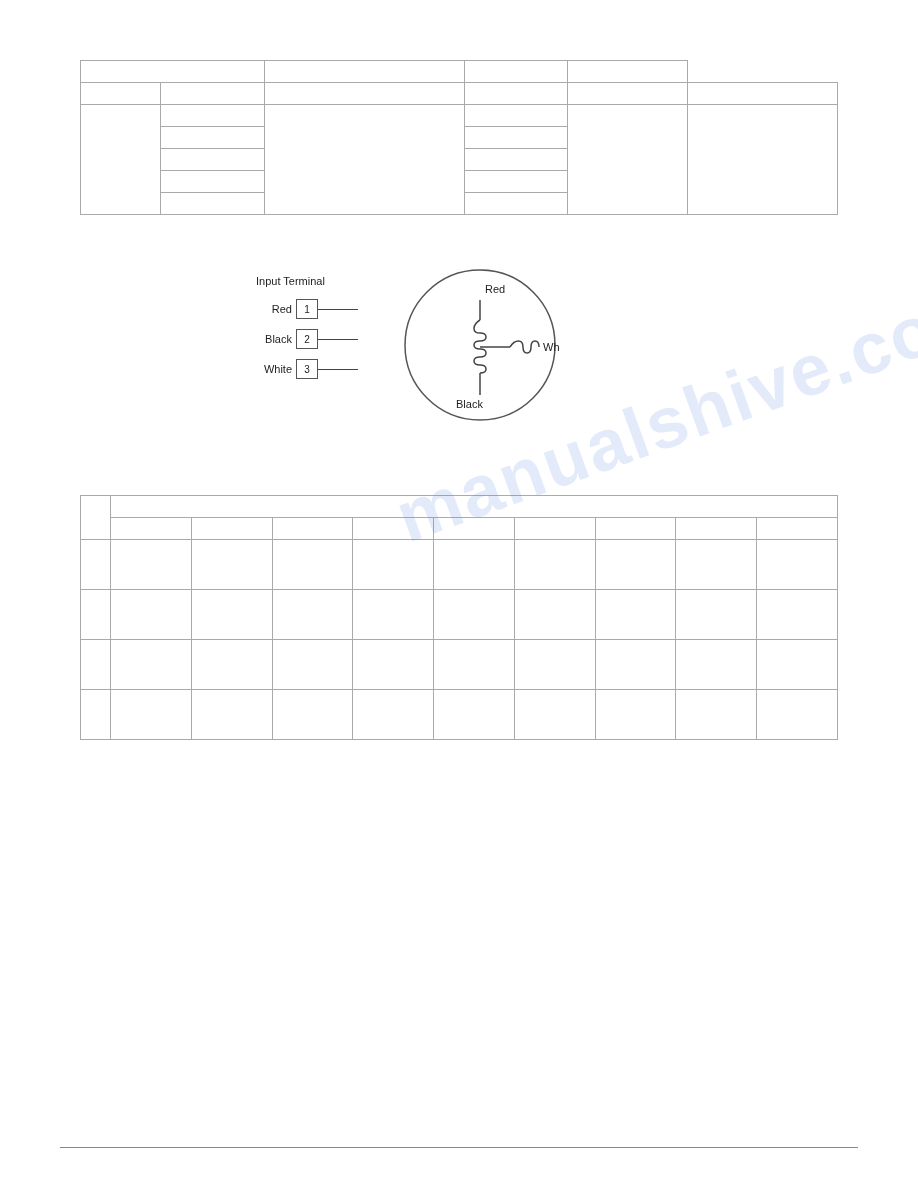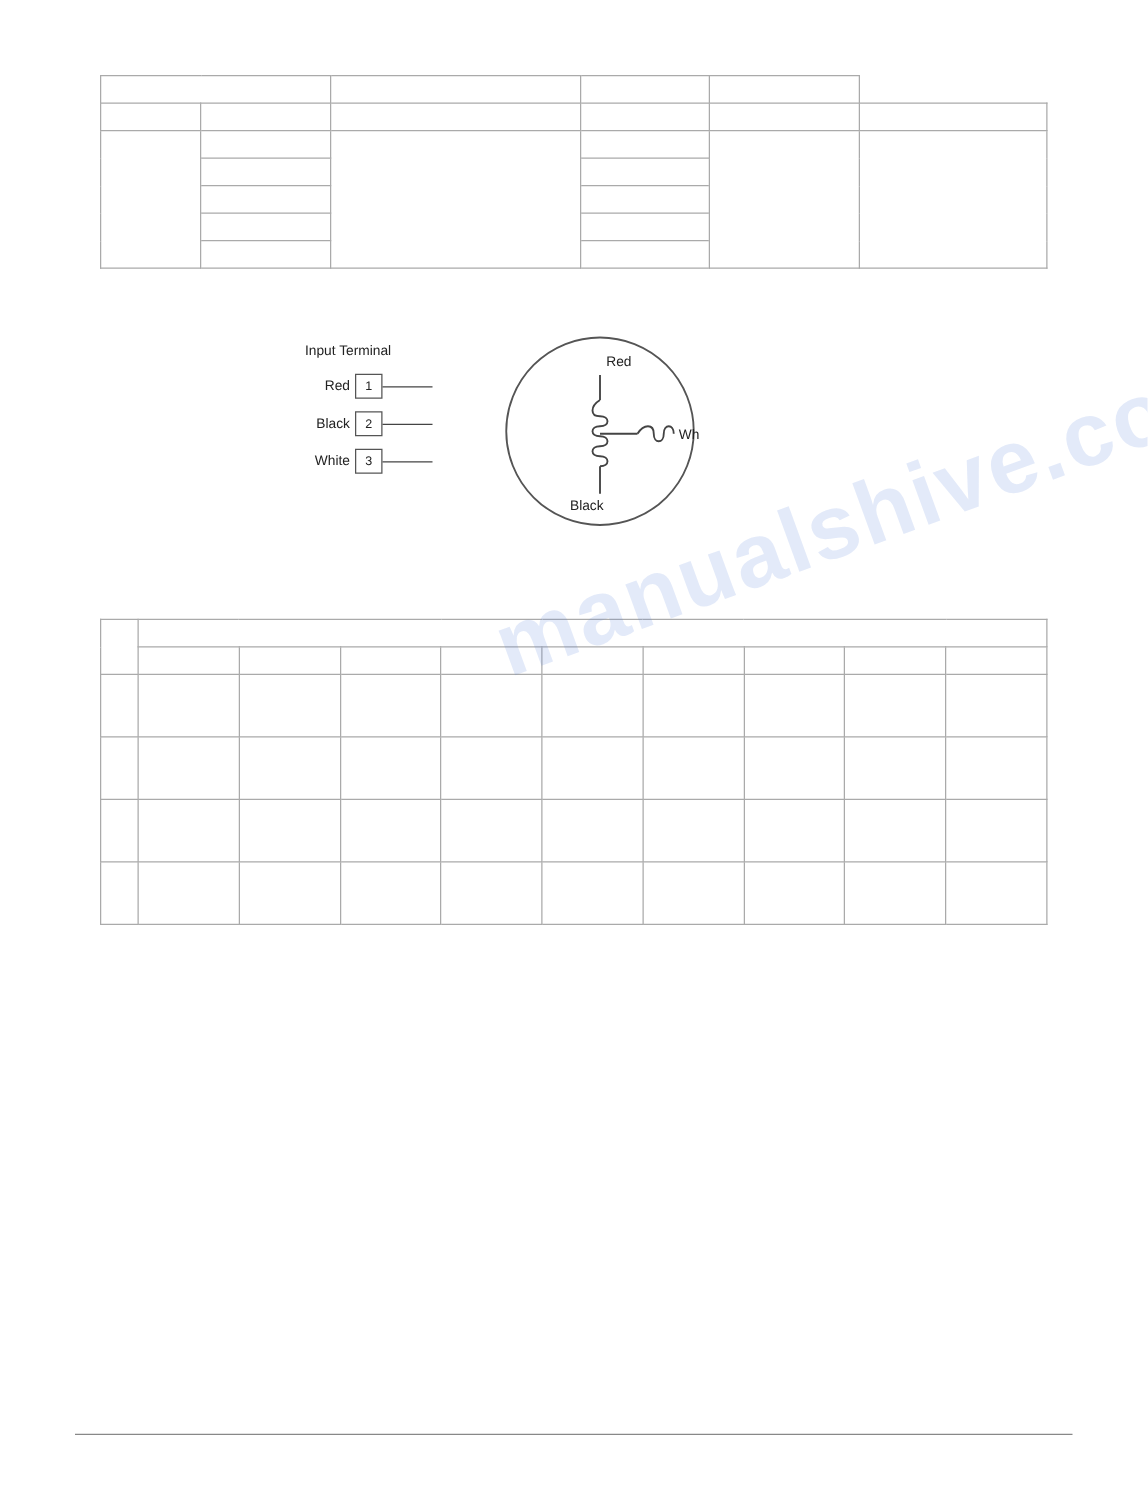--- a/index.html
+++ b/index.html
@@ -54,21 +54,21 @@
       margin: 30px 0 30px 0;
       display: flex;
       align-items: center;
       justify-content: center;
       position: relative;
       height: 200px;
     }
 
     .input-terminal-area {
       position: absolute;
-      left: 164px;
+      left: 176px;
       top: 20px;
     }
 
     .input-terminal-label {
       font-size: 11px;
       margin-bottom: 8px;
     }
 
     .terminal-rows {
       display: flex;

